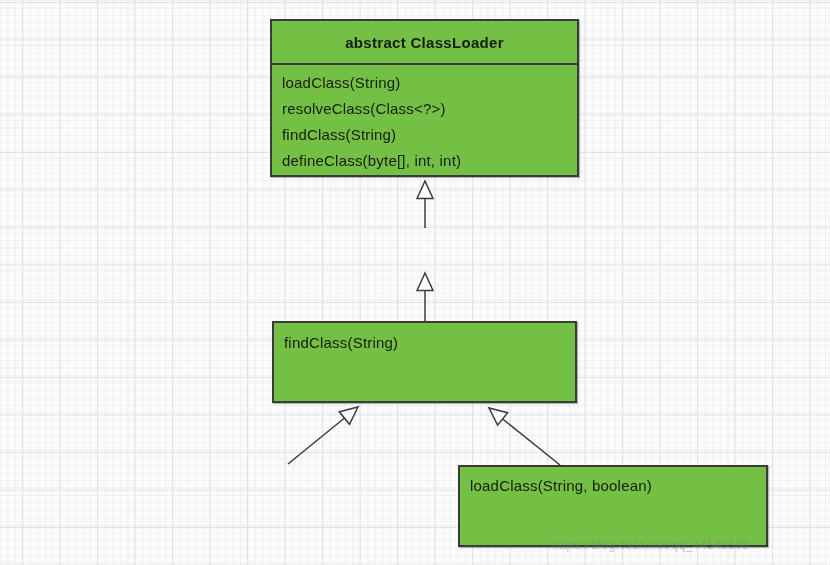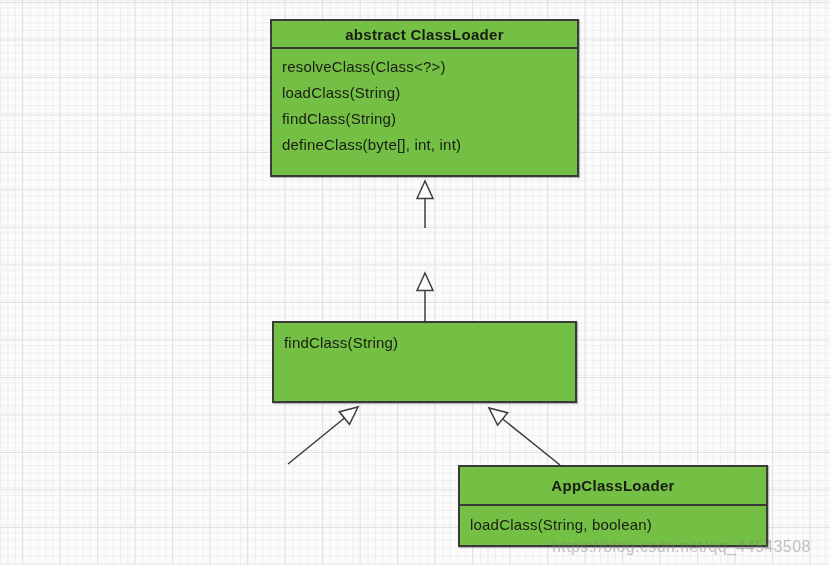--- a/index.html
+++ b/index.html
@@ -75,21 +75,21 @@
   #box-ext         { left: 102px; top: 464px; width: 309px; height: 43px; }
   #box-app         { left: 458px; top: 465px; width: 310px; height: 82px; }
   #box-app .uml-title { height: 39px; }
   #box-app .uml-methods { padding-top: 0; }
   #box-app .uml-method { line-height: 38px; }
 
   #watermark {
     position: absolute;
     left: 552px;
     top: 538px;
-    font-size: 16px;
+    font-size: 12px;
     letter-spacing: 0.4px;
     color: rgba(125, 125, 125, 0.45);
     white-space: nowrap;
     text-align: right;
   }
 </style>
 </head>
 <body>
 
 <div id="canvas">
@@ -100,39 +100,38 @@
         <path d="M1.5,1.5 L19,9.5 L1.5,17.5 Z" fill="#fbfbfb" stroke="#3d3d3d" stroke-width="1.5"></path>
       </marker>
     </defs>
     <line x1="425" y1="228" x2="425" y2="181" marker-end="url(#inherit-tri)"></line>
     <line x1="425" y1="321" x2="425" y2="273" marker-end="url(#inherit-tri)"></line>
     <line x1="288" y1="464" x2="358" y2="407" marker-end="url(#inherit-tri)"></line>
     <line x1="560" y1="465" x2="489" y2="408" marker-end="url(#inherit-tri)"></line>
   </svg>
 
   <div class="uml-box" id="box-classloader">
-    <div class="uml-title has-methods" style="height:28px;">abstract ClassLoader</div>
+    <div class="uml-title has-methods" style="height:44px;">abstract ClassLoader</div>
     <div class="uml-methods">
+      <div class="uml-method">loadClass(String)</div>
       <div class="uml-method">resolveClass(Class&lt;?&gt;)</div>
-      <div class="uml-method">loadClass(String)</div>
       <div class="uml-method">findClass(String)</div>
       <div class="uml-method">defineClass(byte[], int, int)</div>
     </div>
   </div>
 
 
   <div class="uml-box" id="box-url">
     <div class="uml-methods">
       <div class="uml-method">findClass(String)</div>
     </div>
   </div>
 
 
   <div class="uml-box" id="box-app">
-    <div class="uml-title has-methods">AppClassLoader</div>
     <div class="uml-methods">
       <div class="uml-method">loadClass(String, boolean)</div>
     </div>
   </div>
 
   <div id="watermark">https://blog.csdn.net/qq_44543508</div>
 
 </div>
 
 </body></html>

